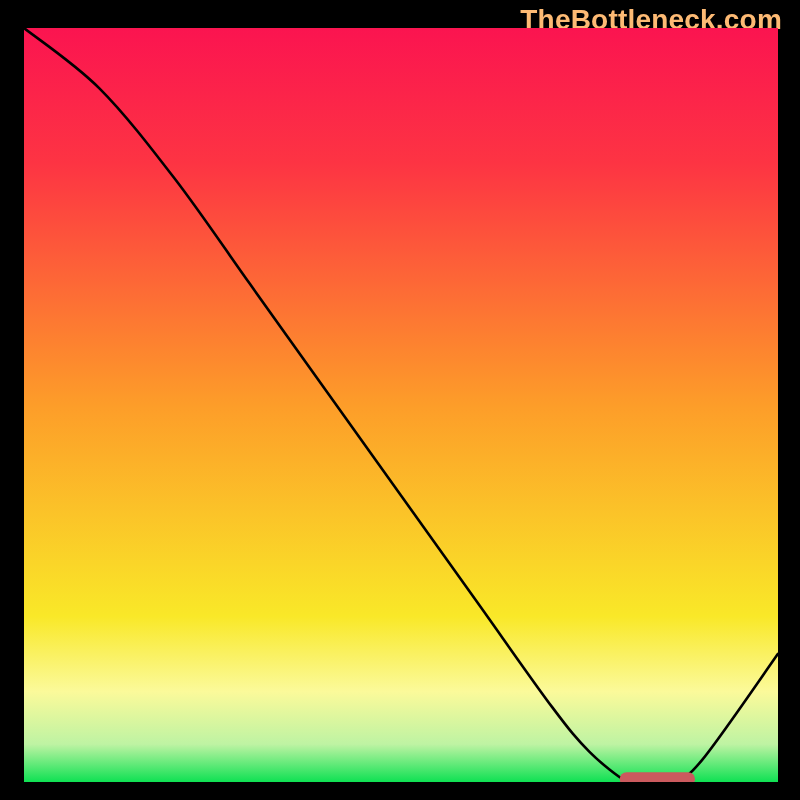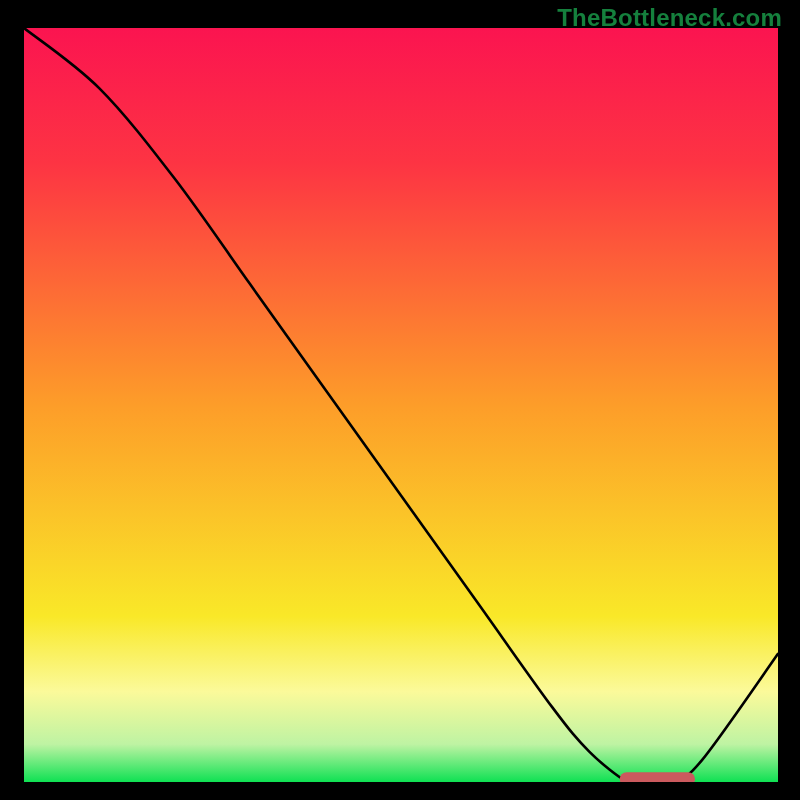--- a/index.html
+++ b/index.html
@@ -14,23 +14,23 @@
     position: relative;
     width: 800px;
     height: 800px;
     background: #000;
   }
   .watermark {
     position: absolute;
     top: 4px;
     right: 18px;
     font-family: Arial, Helvetica, sans-serif;
-    font-size: 24px;
+    font-size: 28px;
     font-weight: 600;
-    color: #15803d;
+    color: #fdba74;
     letter-spacing: 0.2px;
   }
   svg.plot {
     position: absolute;
     left: 24px;
     top: 28px;
     width: 754px;
     height: 754px;
     display: block;
   }

